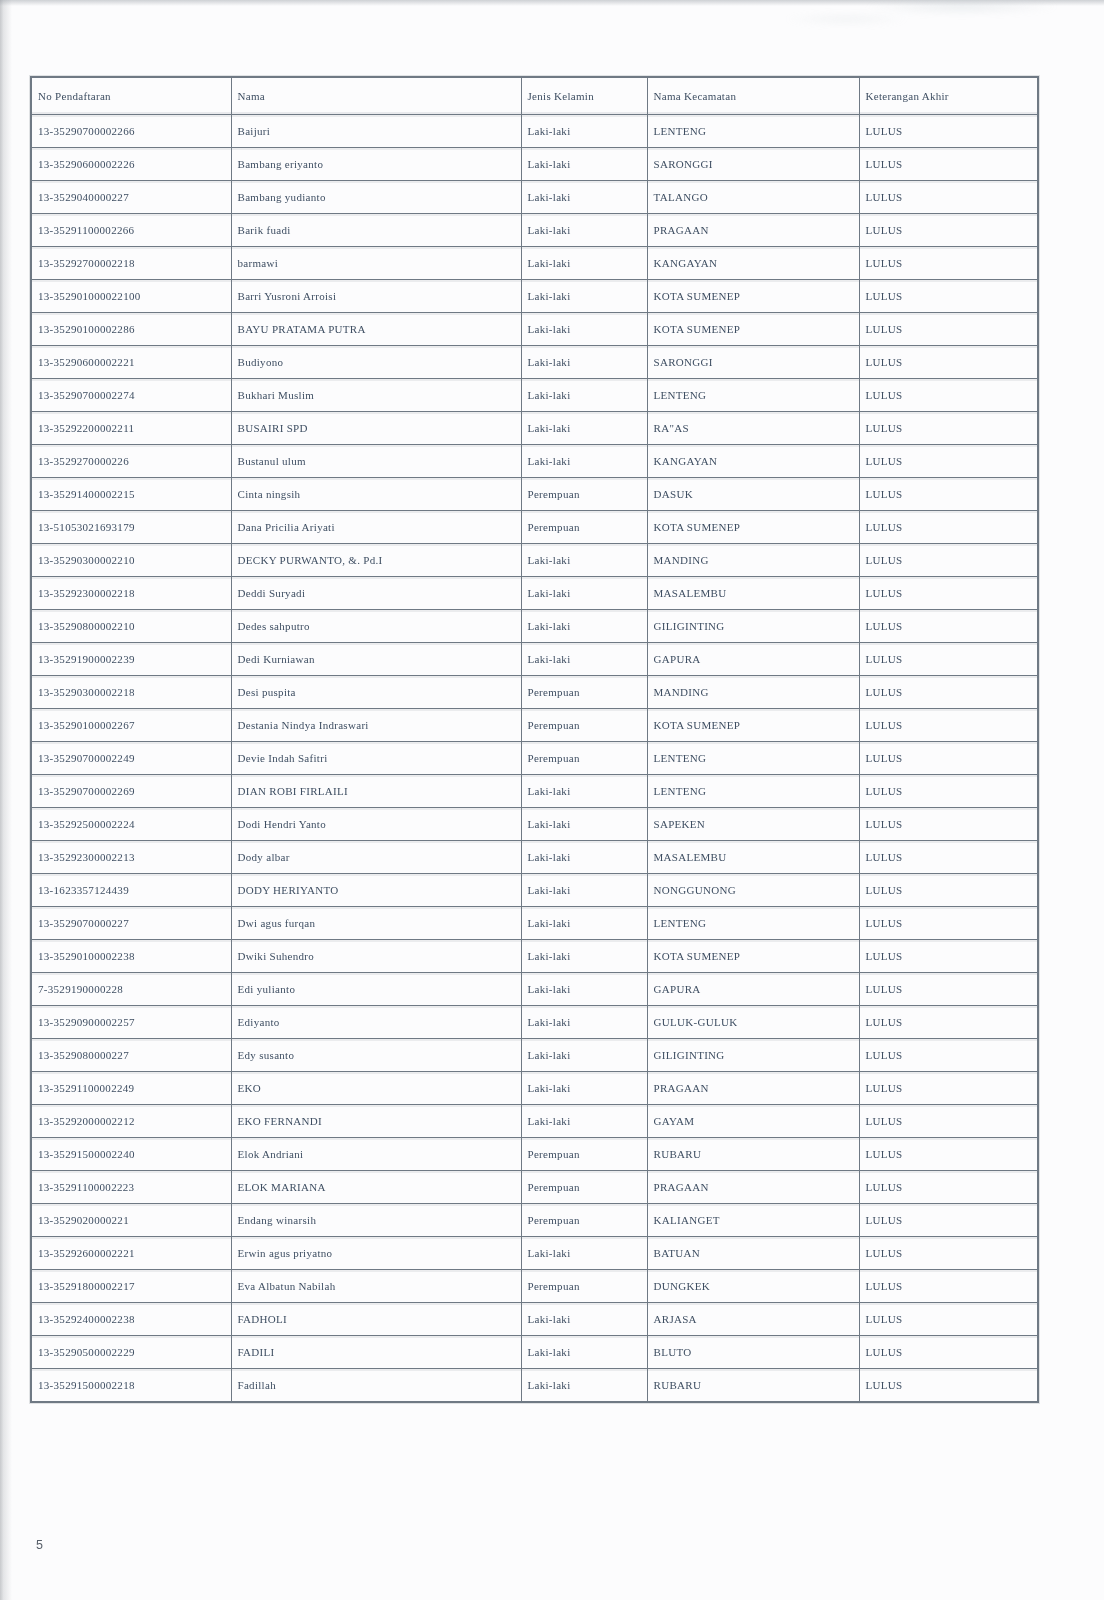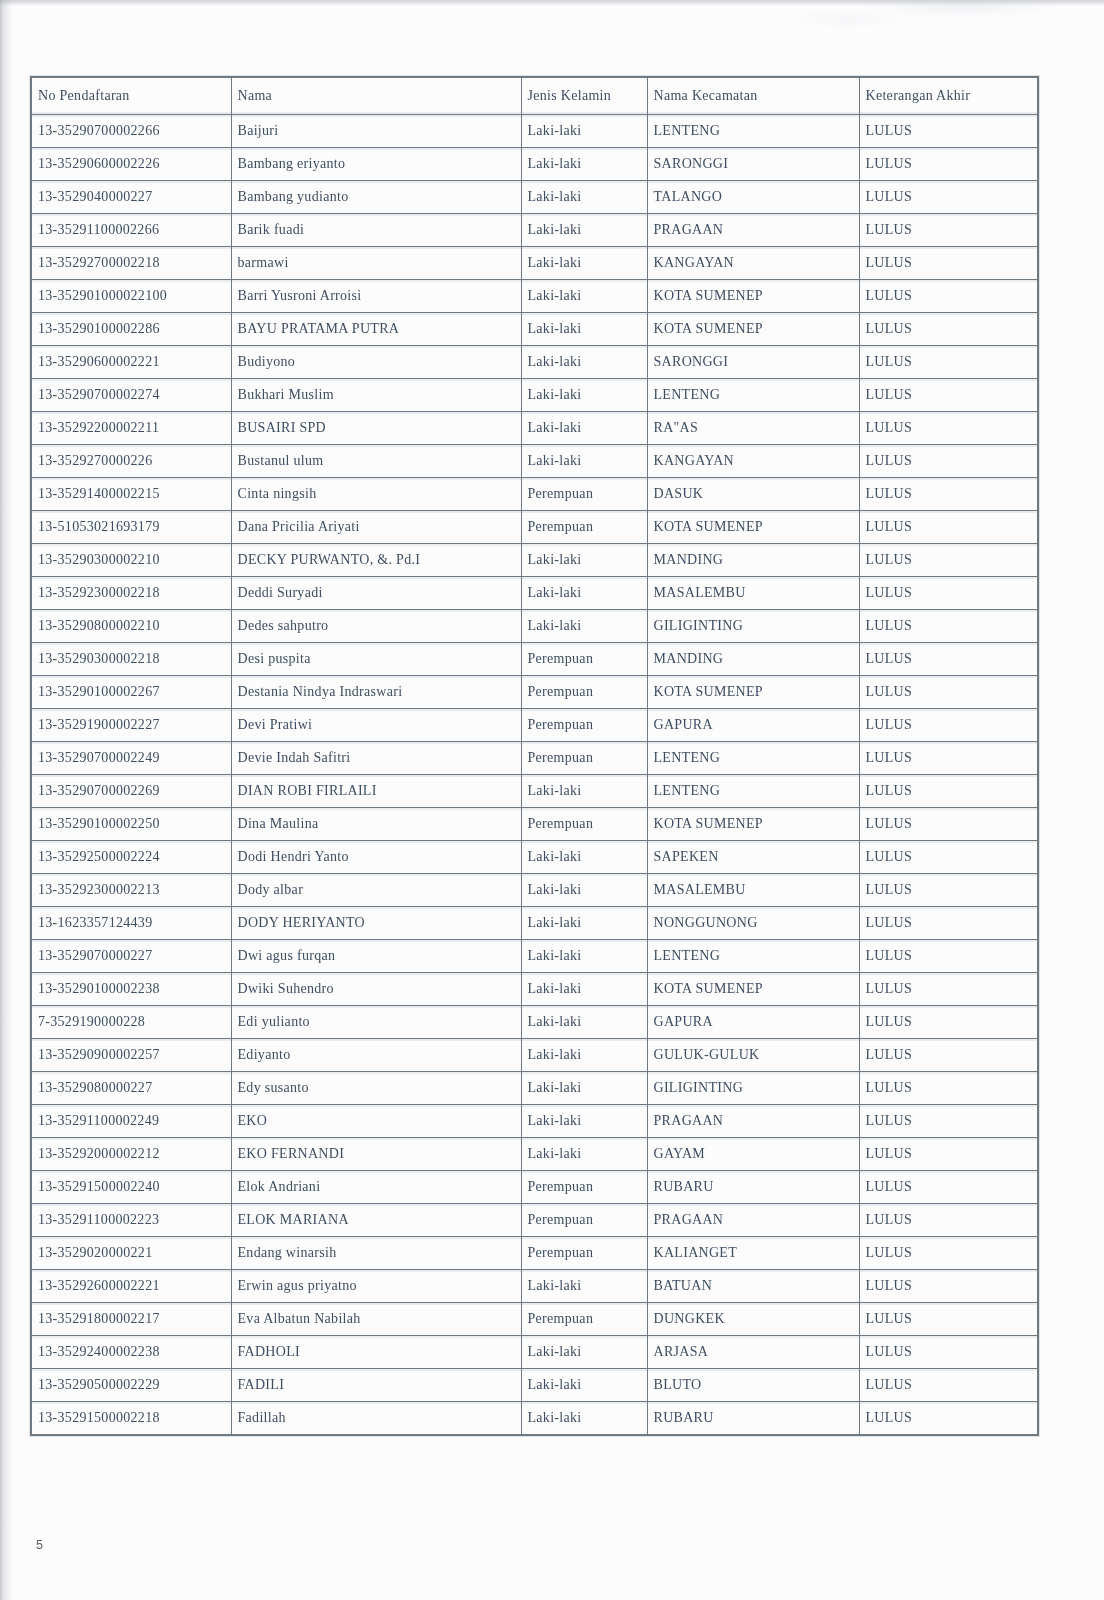--- a/index.html
+++ b/index.html
@@ -39,21 +39,21 @@
   }
   
   table.results {
     position: absolute;
     left: 30px;
     top: 76px;
     width: 1007px;
     border-collapse: collapse;
     table-layout: fixed;
     color: var(--ink, #3e4e62);
-    font-size: 14px;
+    font-size: 11px;
     letter-spacing: 0.3px;
   }
   table.results, table.results th, table.results td {
     border: 1px solid var(--border, #6f7984);
   }
   table.results {
     border-width: 2px;
     box-shadow: 0 0 0 1px rgba(140,148,156,0.25);
   }
   table.results th {
@@ -215,62 +215,55 @@
       <td>LULUS</td>
     </tr>
       <tr>
       <td>13-35290800002210</td>
       <td>Dedes sahputro</td>
       <td>Laki-laki</td>
       <td>GILIGINTING</td>
       <td>LULUS</td>
     </tr>
       <tr>
+      <td>13-35291900002239</td>
+      <td>Dedi Kurniawan</td>
+      <td>Laki-laki</td>
+      <td>GAPURA</td>
+      <td>LULUS</td>
+    </tr>
+      <tr>
       <td>13-35290300002218</td>
       <td>Desi puspita</td>
       <td>Perempuan</td>
       <td>MANDING</td>
       <td>LULUS</td>
     </tr>
       <tr>
       <td>13-35290100002267</td>
       <td>Destania Nindya Indraswari</td>
       <td>Perempuan</td>
       <td>KOTA SUMENEP</td>
       <td>LULUS</td>
     </tr>
       <tr>
-      <td>13-35291900002227</td>
-      <td>Devi Pratiwi</td>
-      <td>Perempuan</td>
-      <td>GAPURA</td>
-      <td>LULUS</td>
-    </tr>
-      <tr>
       <td>13-35290700002249</td>
       <td>Devie Indah Safitri</td>
       <td>Perempuan</td>
       <td>LENTENG</td>
       <td>LULUS</td>
     </tr>
       <tr>
       <td>13-35290700002269</td>
       <td>DIAN ROBI FIRLAILI</td>
       <td>Laki-laki</td>
       <td>LENTENG</td>
       <td>LULUS</td>
     </tr>
       <tr>
-      <td>13-35290100002250</td>
-      <td>Dina Maulina</td>
-      <td>Perempuan</td>
-      <td>KOTA SUMENEP</td>
-      <td>LULUS</td>
-    </tr>
-      <tr>
       <td>13-35292500002224</td>
       <td>Dodi Hendri Yanto</td>
       <td>Laki-laki</td>
       <td>SAPEKEN</td>
       <td>LULUS</td>
     </tr>
       <tr>
       <td>13-35292300002213</td>
       <td>Dody albar</td>
       <td>Laki-laki</td>

